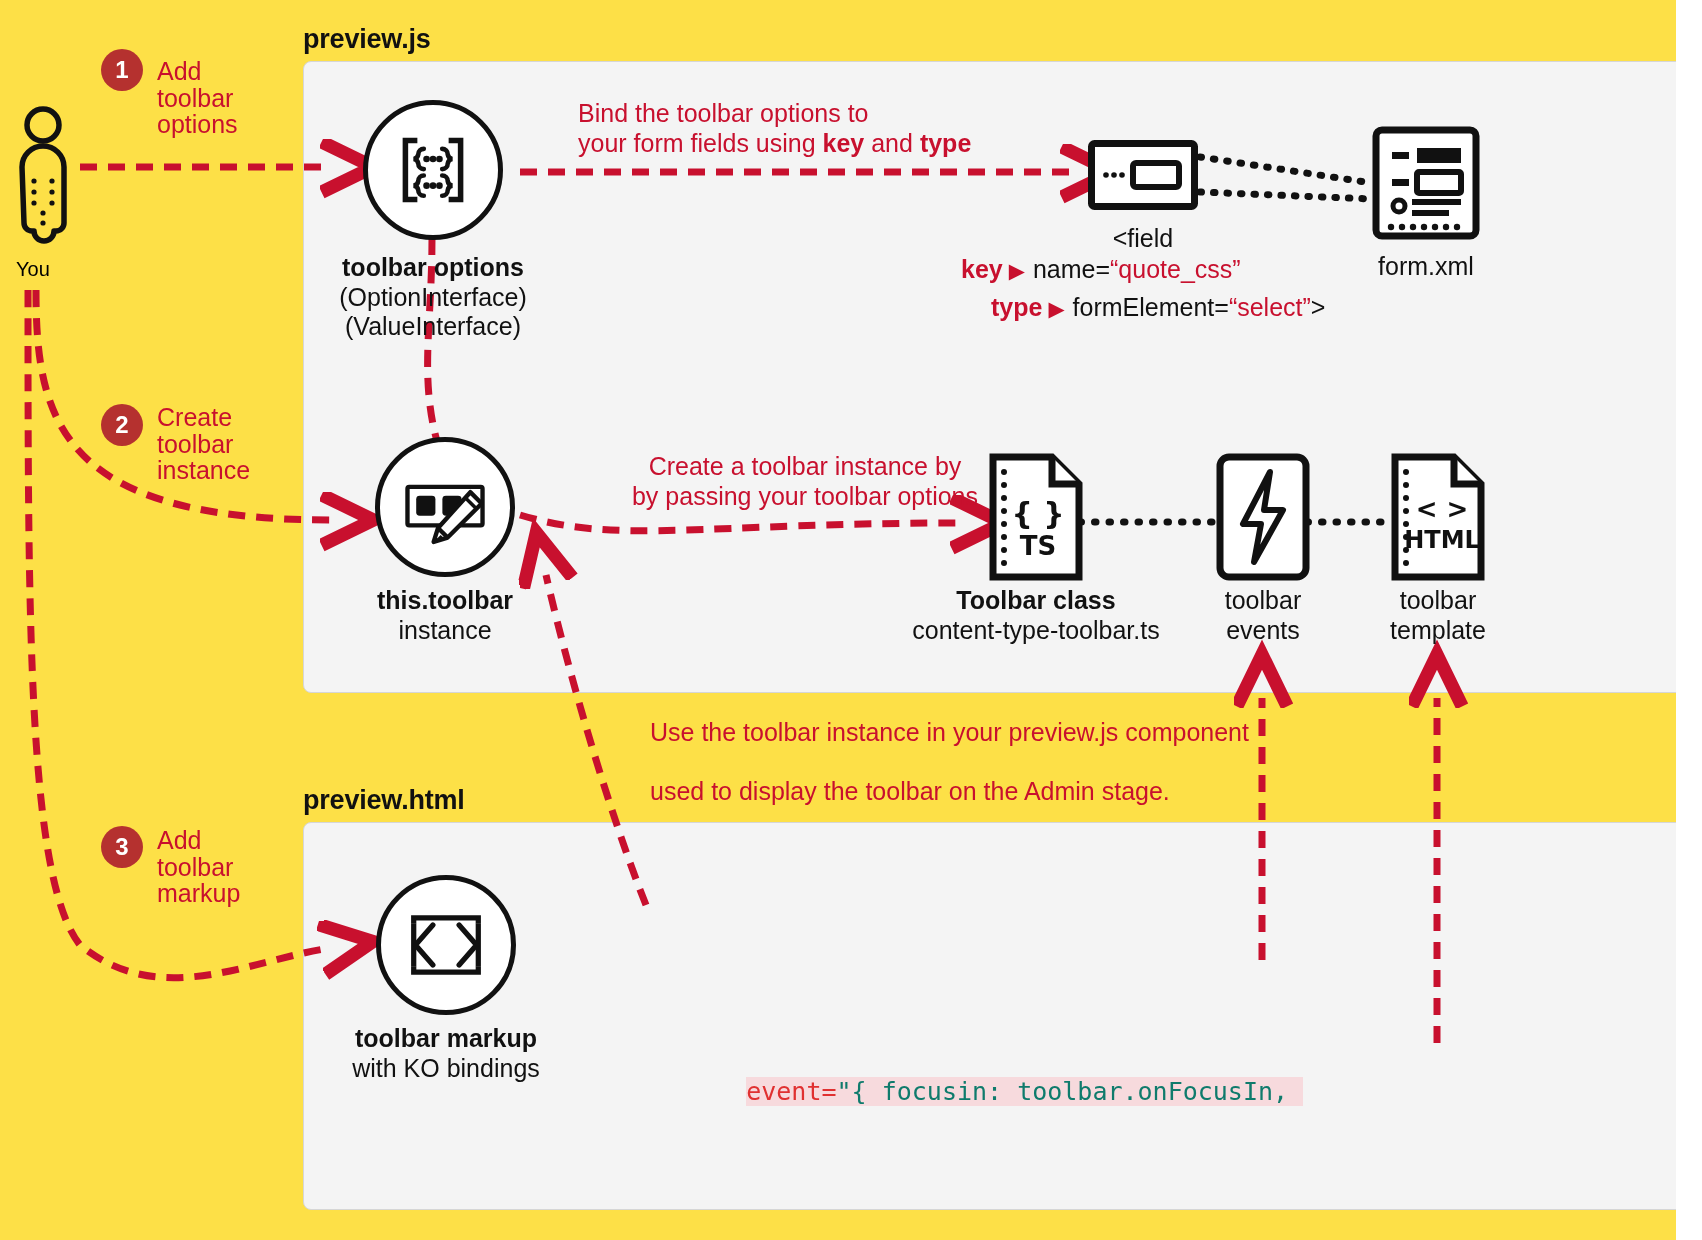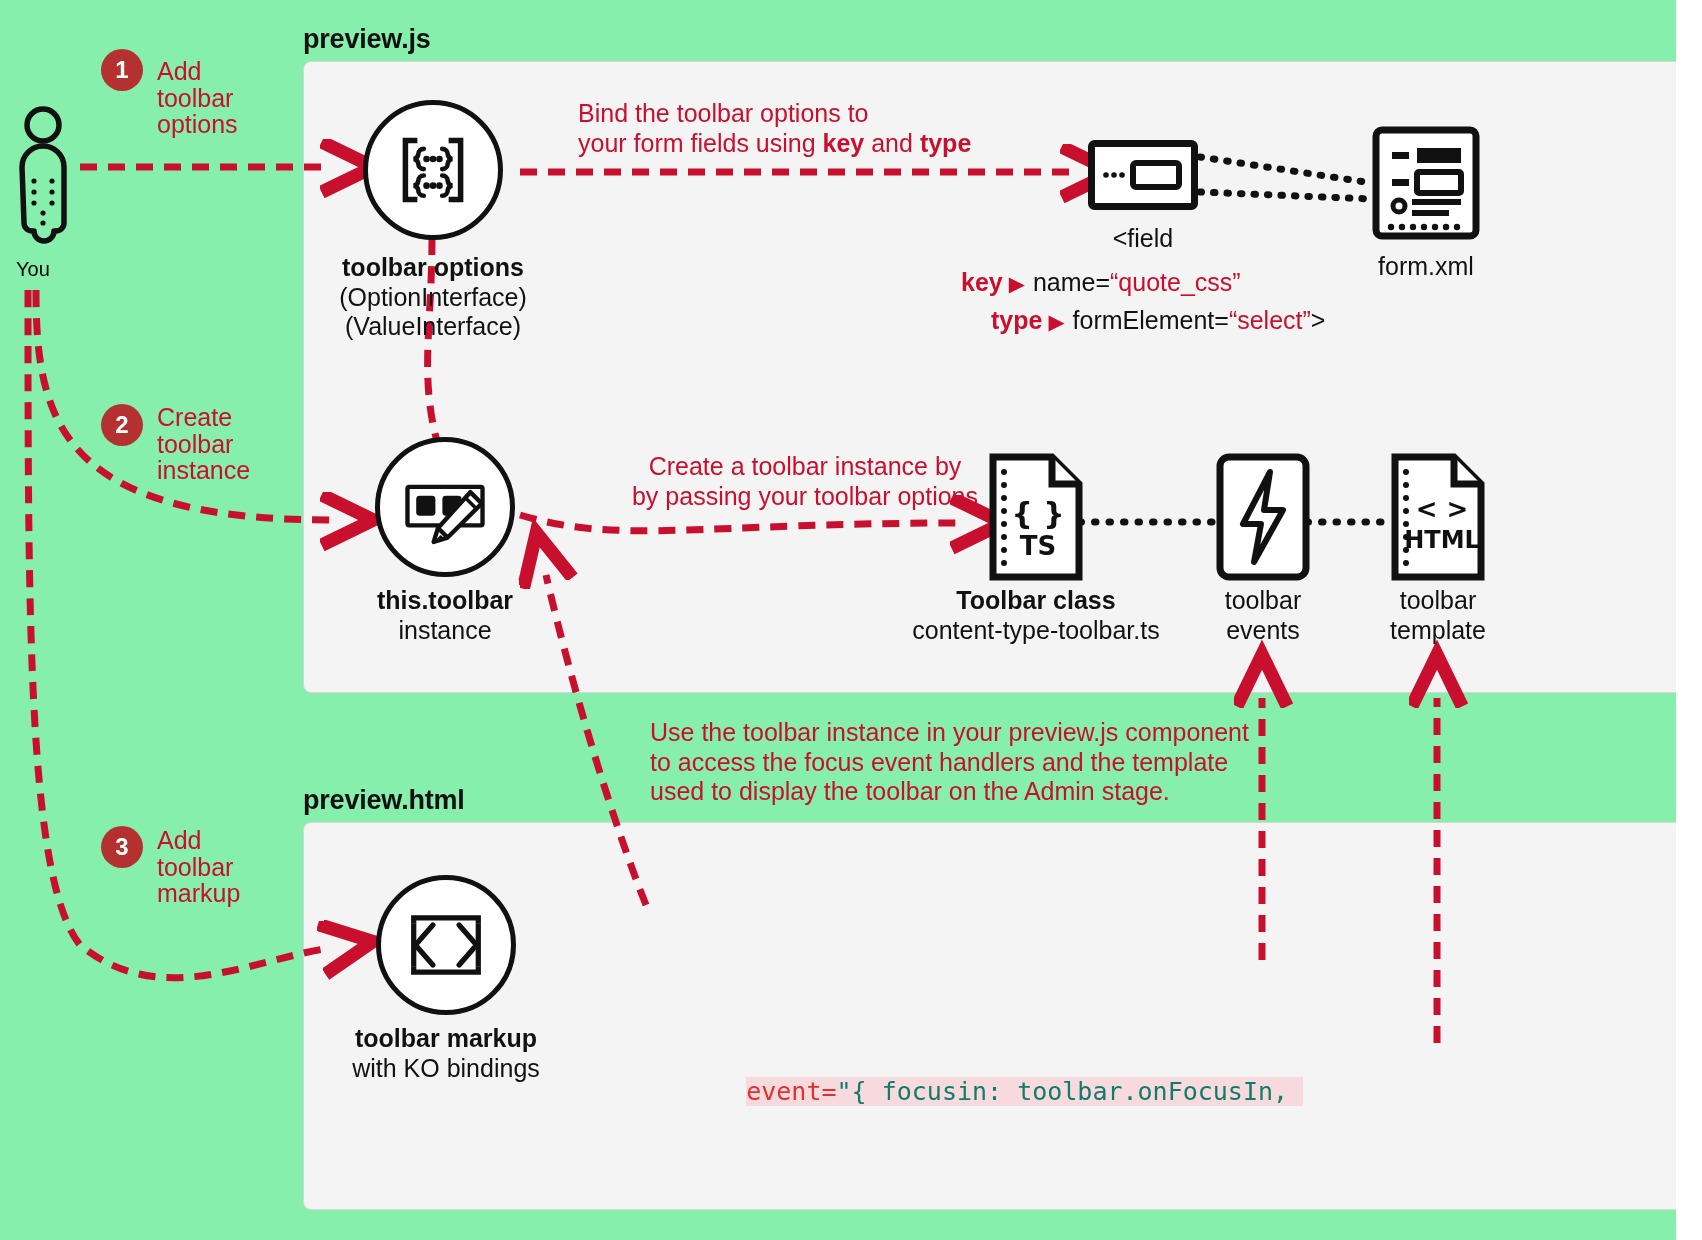--- a/index.html
+++ b/index.html
@@ -6,21 +6,21 @@
   body{
     font-family:"Liberation Sans", sans-serif;
     color:#000;
     -webkit-font-smoothing:antialiased;
   }
   #stage{
     position:relative;
     width:1676px;
     height:1240px;
     overflow:hidden;
-    background:#86efac;
+    background:#fde047;
   }
   .abs{position:absolute;}
 
   
   .panel{
     position:absolute;
     background:#f4f4f4;
     border:1px solid #d6d6d6;
     border-radius:8px;
     box-sizing:border-box;
@@ -82,21 +82,20 @@
     box-sizing:border-box;
     display:flex;align-items:center;justify-content:center;
   }
 
   
   .kv{
     position:absolute;
     font-size:25px;
     white-space:nowrap;
     color:#111;
-    margin-top:13px;
   }
   .kv .k{color:#c8102e;font-weight:bold;}
   .kv .tri{color:#c8102e;font-size:21px;margin:0 8px 0 6px;}
   .kv .str{color:#c8102e;}
 
   
   .code{
     position:absolute;
     font-family:"DejaVu Sans Mono","Liberation Mono",monospace;
     font-size:25px;
@@ -337,21 +336,21 @@
       <text x="52" y="96" text-anchor="middle" font-family="DejaVu Sans, sans-serif" font-size="24" font-weight="bold" fill="#111">HTML</text>
     </svg>
   </div>
   <div class="cap" style="left:1338px;top:586px;width:200px;">
     <span class="t2">toolbar</span>
     <span class="t3">template</span>
   </div>
 
   <div class="ann" style="left:650px;top:718px;width:640px;">
     <span>Use the toolbar instance in your preview.js component</span><br>
-    <span>to access the focus event handlers and the template</span><br>
+    <br>
     <span>used to display the toolbar on the Admin stage.</span>
   </div>
 
   <div class="circ" style="left:376px;top:875px;width:140px;height:140px;">
     <svg viewBox="0 0 110 110" width="96" height="96">
       <path d="M18,30 L18,24 L92,24 L92,30" fill="none" stroke="#111" stroke-width="6" stroke-linejoin="miter"></path>
       <path d="M18,80 L18,86 L92,86 L92,80" fill="none" stroke="#111" stroke-width="6" stroke-linejoin="miter"></path>
       <path d="M18,30 L18,80" fill="none" stroke="#111" stroke-width="6"></path>
       <path d="M92,30 L92,80" fill="none" stroke="#111" stroke-width="6"></path>
       <path d="M40,32 L20,55 L40,78" fill="none" stroke="#111" stroke-width="6" stroke-linecap="round" stroke-linejoin="round"></path>

